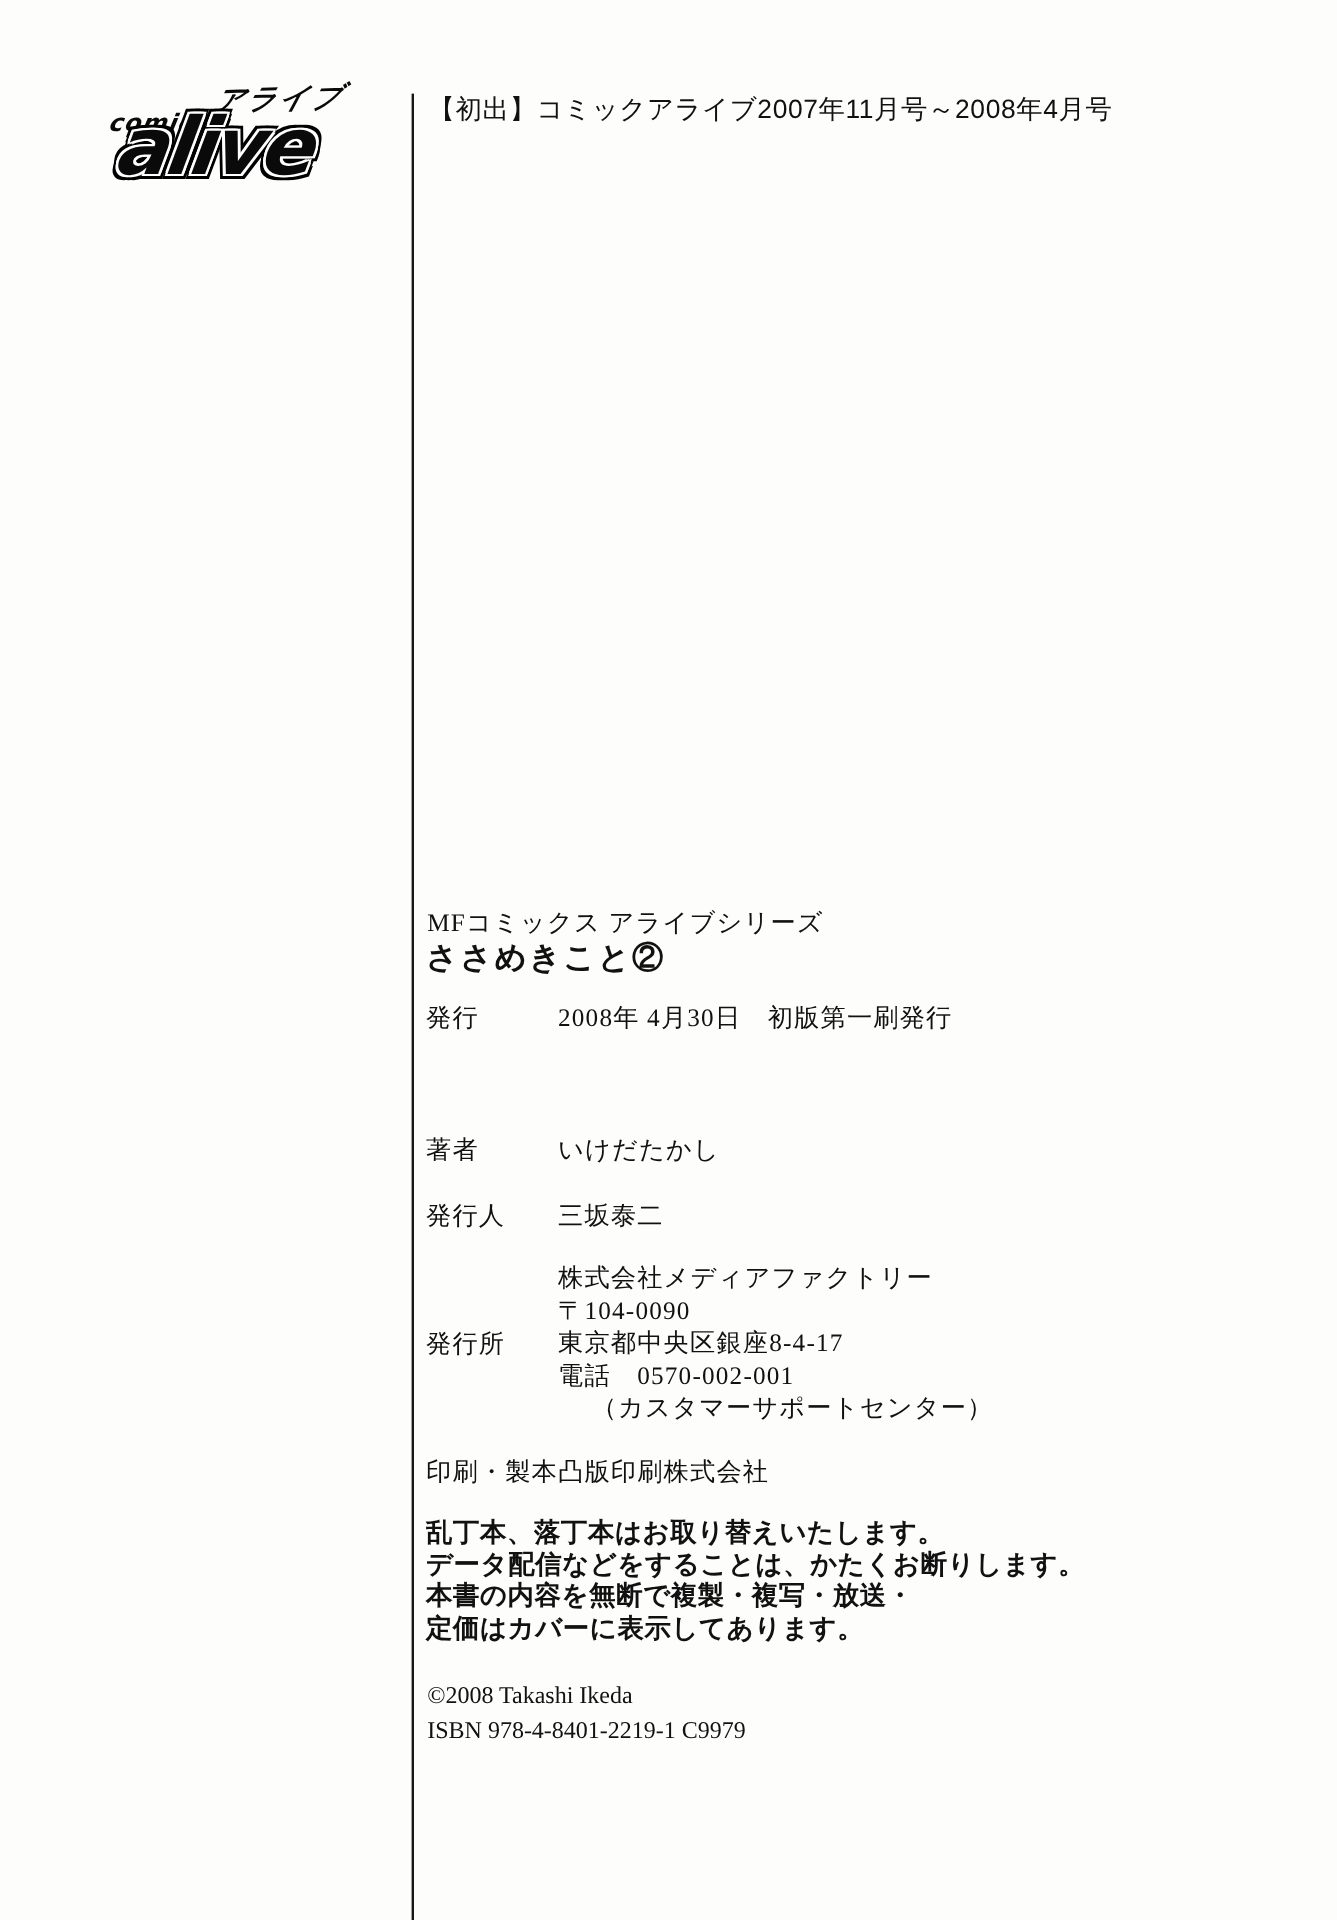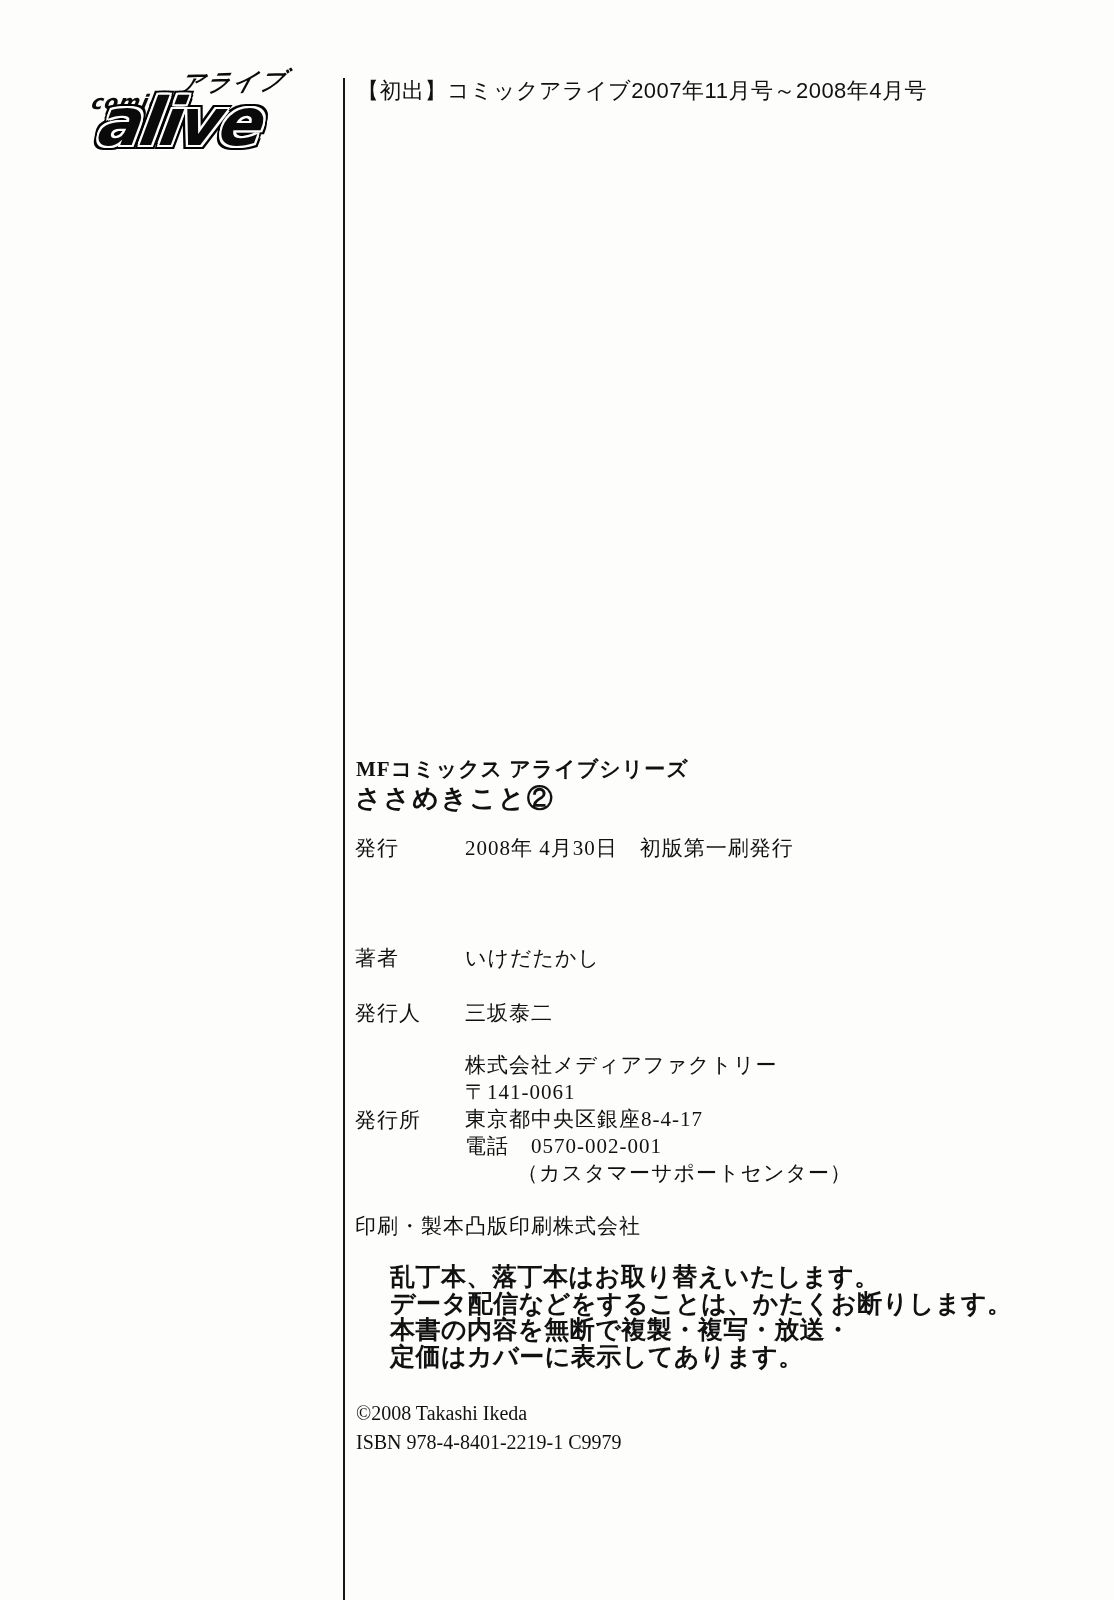--- a/index.html
+++ b/index.html
@@ -43,34 +43,34 @@
   .vrule{position:absolute;left:343px;top:78px;width:2px;height:1522px;background:#161616;}
   
   .first-pub{
     position:absolute;left:357px;top:76px;
     font-family:"Liberation Sans","DejaVu Sans",sans-serif;
     font-weight:normal;font-size:22px;letter-spacing:0.5px;white-space:nowrap;
   }
   
   .series{
     position:absolute;left:356px;top:755px;
-    font-weight:bold;font-size:21px;letter-spacing:1px;white-space:nowrap;
+    font-weight:normal;font-size:21px;letter-spacing:1px;white-space:nowrap;
   }
   .book-title{
     position:absolute;left:355px;top:781px;
     font-weight:bold;font-size:26px;letter-spacing:2px;white-space:nowrap;
   }
   .row{position:absolute;left:355px;display:flex;align-items:center;font-size:21px;letter-spacing:1px;}
   .row .lbl{flex:none;width:110px;white-space:nowrap;}
   .row .val{flex:none;white-space:nowrap;}
   .multi div{line-height:27px;white-space:nowrap;}
-  .multi .indent{margin-left:52px;}
+  .multi .indent{margin-left:28px;}
   .notices{
     position:absolute;left:355px;top:1264px;
-    font-weight:bold;font-size:25px;letter-spacing:0.5px;margin-left:35px;
+    font-weight:bold;font-size:22px;letter-spacing:0.5px;
   }
   .notices div{line-height:26.5px;white-space:nowrap;}
   .copyright{
     position:absolute;left:356px;top:1399px;
     font-family:"Liberation Serif","DejaVu Serif",serif;
     font-size:20px;
   }
   .copyright div{line-height:28.5px;white-space:nowrap;}
 </style>
 </head>
@@ -103,21 +103,21 @@
 
   <div class="row" style="top:999px">
     <span class="lbl">発行人</span>
     <span class="val">三坂泰二</span>
   </div>
 
   <div class="row" style="top:1052px">
     <span class="lbl">発行所</span>
     <div class="val multi">
       <div>株式会社メディアファクトリー</div>
-      <div>〒141-0061</div>
+      <div>〒104-0090</div>
       <div>東京都中央区銀座8-4-17</div>
       <div>電話　0570-002-001</div>
       <div class="indent">（カスタマーサポートセンター）</div>
     </div>
   </div>
 
   <div class="row" style="top:1212px">
     <span class="lbl">印刷・製本</span>
     <span class="val">凸版印刷株式会社</span>
   </div>

